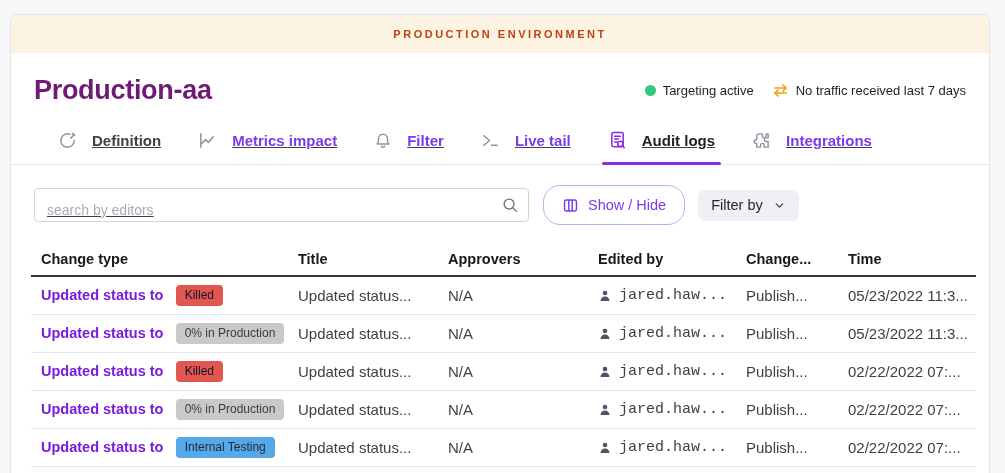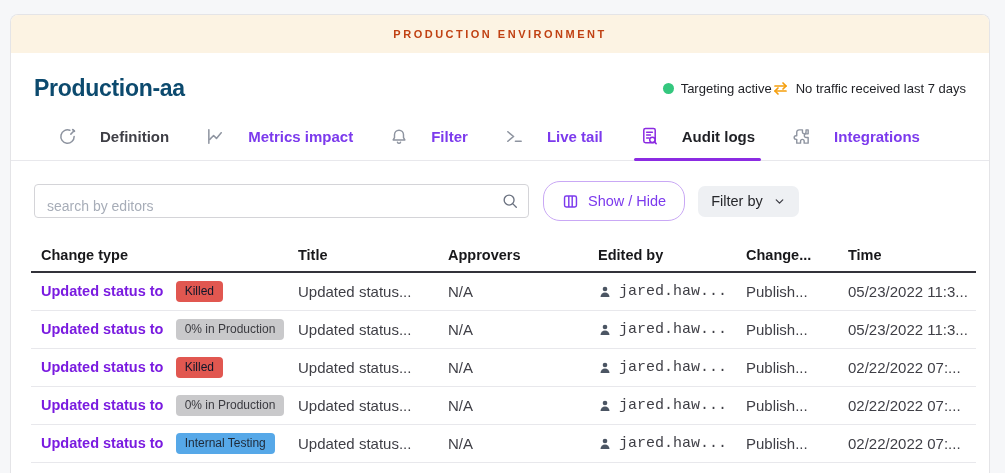--- a/index.html
+++ b/index.html
@@ -19,49 +19,50 @@
     height:38px; background:#fcf3e3; display:flex; align-items:center; justify-content:center;
   }
   .banner span {
     color:#c04113; font-size:11px; font-weight:700; letter-spacing:2.5px;
   }
   
   .hdr {
     display:flex; align-items:center; justify-content:space-between;
     padding:22px 23px 0 23px;
   }
-  .hdr h1 { font-size:23px; font-weight:700; color:#0c4a6e; letter-spacing:-0.3px; }
-  .hdr-status { display:flex; align-items:center; font-size:13px; color:#1f2025; }
+  .hdr h1 { font-size:27px; font-weight:700; color:#701a75; letter-spacing:-0.3px; }
+  .hdr-status { display:flex; align-items:center; gap:18px; font-size:13px; color:#1f2025; }
   .st-item { display:flex; align-items:center; gap:7px; }
   .dot { width:11px; height:11px; border-radius:50%; background:#34c77e; }
   
   .tabs {
     display:flex; align-items:flex-end; gap:37px;
     padding:0 23px; margin-top:24px; border-bottom:1px solid #e8e8ec;
     padding-left:47px;
   }
   .tab {
-    position:relative; display:flex; align-items:center; gap:23px;
-    padding-bottom:14px; cursor:pointer; font-size:15px; font-weight:700;
+    position:relative; display:flex; align-items:center; gap:15px;
+    padding-bottom:14px; cursor:pointer; font-size:15px; font-weight:700;text-decoration:underline;
   }
   .tab-icon { display:flex; align-items:center; }
   .tab--dark .tab-label { color:#3f3f46; }
   .tab--purple .tab-label { color:#7c3aed; }
   .tab--active .tab-label { color:#1f2025; }
   .tab--active::after {
     content:""; position:absolute; left:-6px; right:-6px; bottom:-1px;
     height:3px; background:#8b2be2; border-radius:2px;
   }
   
   .toolbar { display:flex; align-items:center; padding:20px 23px 16px 23px; }
   .search-wrap { position:relative; width:495px; }
   .search-wrap input {
     width:100%; height:34px; border:1px solid #d4d4d8; border-radius:4px;
     padding:9px 36px 0 12px; font-size:14px; color:#3f3f46; outline:none;
     font-family:"Liberation Sans","DejaVu Sans",sans-serif;
+    text-decoration:underline;
   }
   .search-wrap input::placeholder { color:#a7adb8; }
   .search-icon { position:absolute; right:10px; top:8px; }
   .btn-showhide {
     margin-left:14px; height:40px; padding:0 18px; display:flex; align-items:center; gap:9px;
     border:1px solid #c9a8f5; border-radius:17px; background:#fff;
     color:#7c3aed; font-size:14.5px; font-weight:400; cursor:pointer;
     font-family:"Liberation Sans","DejaVu Sans",sans-serif;
   }
   .btn-filter {

